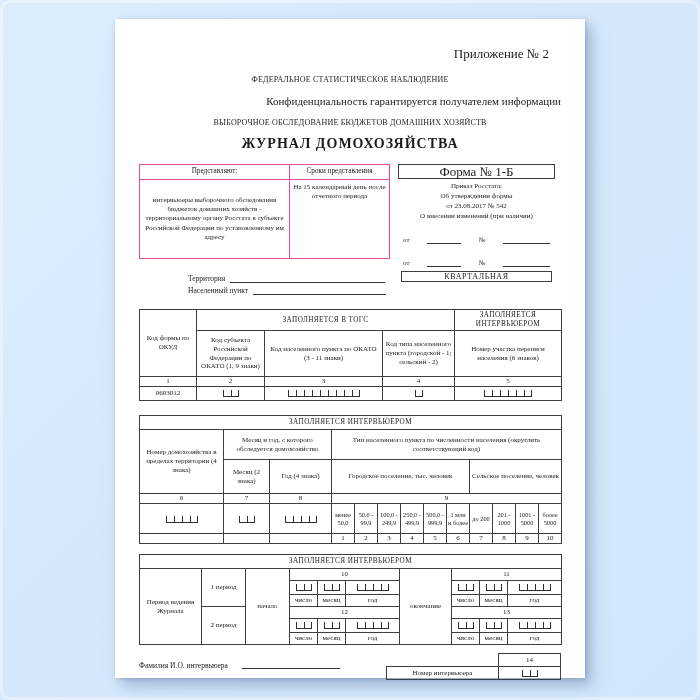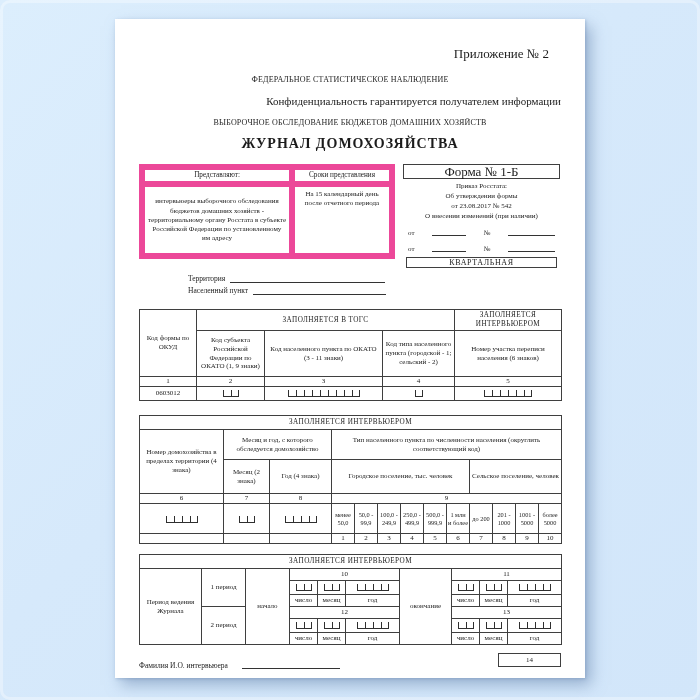--- a/index.html
+++ b/index.html
@@ -17,27 +17,27 @@
     box-shadow: 6px 7px 14px rgba(105,135,175,0.55), 1px 1px 3px rgba(105,135,175,0.4);
   }
   .appendix { margin-top:27px; text-align:right; font-size:13px; padding-right:12px; }
   .h1 { margin-top:13px; text-align:center; font-size:8px; letter-spacing:0.2px; }
   .h2 { margin-top:11px; text-align:right; font-size:11px; }
   .h3 { margin-top:11px; text-align:center; font-size:8px; letter-spacing:0.2px; }
   .title { margin-top:9px; text-align:center; font-size:14px; font-weight:bold; letter-spacing:1px; }
 
   .boxrow { margin-top:12px; display:flex; height:95px; }
   .present-box { width:250px; border-collapse:collapse; table-layout:fixed; }
-  .present-box td { border:6px solid #ec4899; font-size:7px; text-align:center; vertical-align:middle; padding:1px 3px; line-height:1.3; }
+  .present-box td { border:1px solid #ec4899; font-size:7px; text-align:center; vertical-align:middle; padding:1px 3px; line-height:1.3; }
   .present-box .hdr td { height:15px; font-size:7.2px; }
   .present-box .top-al { vertical-align:top; padding-top:3px; }
   .form-box { width:157px; margin-left:8px; display:flex; flex-direction:column; font-size:7px; }
   .fb-frame { border:1px solid #3f3f3f; height:15px; display:flex; align-items:center; justify-content:center; font-size:13px; }
   .fb-mid { flex:1; padding:2px 2px 0 2px; text-align:center; line-height:1.45; }
-  .fb-otline { display:flex; align-items:flex-start; gap:18px; padding:0 3px; margin-top:6px; }
+  .fb-otline { display:flex; align-items:center; gap:18px; padding:0 3px; margin-top:13px; }
   .fb-otline .uline { height:8px; border-bottom:1px solid #333; display:inline-block; }
   .fl1 { flex:1; } .fl2 { flex:1.4; }
   .fb-quarter { border:1px solid #3f3f3f; height:15px; margin:3px 3px 0 3px; display:flex; align-items:center; justify-content:center; font-size:8px; letter-spacing:0.6px; }
 
   .territory { margin-top:12px; padding-left:24px; font-size:7.5px; }
   .territory .row { display:flex; align-items:flex-end; height:12px;margin-left:25px; }
   .uline { border-bottom:1px solid #333; display:inline-block; height:8px; }
   .tl1 { width:155px; margin-left:5px; }
   .tl2 { width:133px; margin-left:5px; }
 
@@ -391,17 +391,24 @@
     <table class="tf">
       <colgroup>
           <col style="width:112px">
           <col style="width:62px">
         </colgroup>
       <tbody>
           <tr>
         <td class="noborder"></td>
         <td>14</td>
       </tr>
+      <tr>
+        <td>Номер интервьюера</td>
+        <td><span class="boxes">
+                <span class="bx"></span>
+                <span class="bx"></span>
+              </span></td>
+      </tr>
     </tbody>
       </table>
   </div>
 
 </div>
 
 </body></html>

